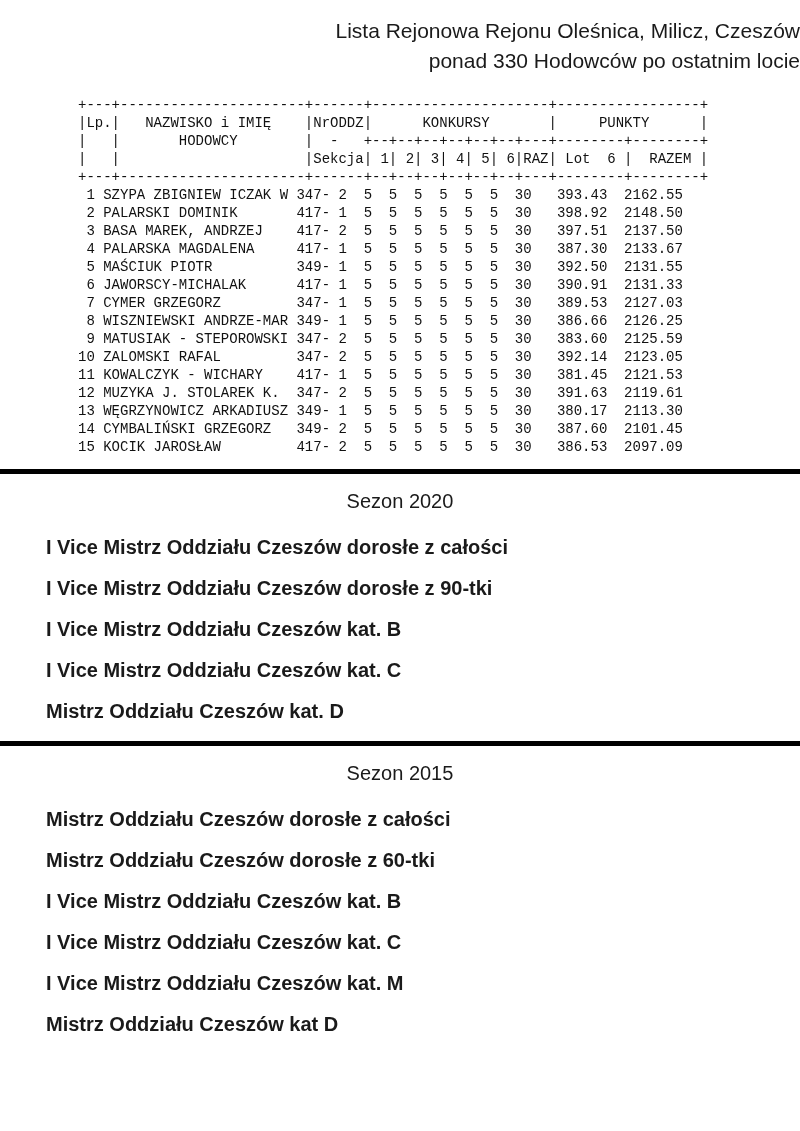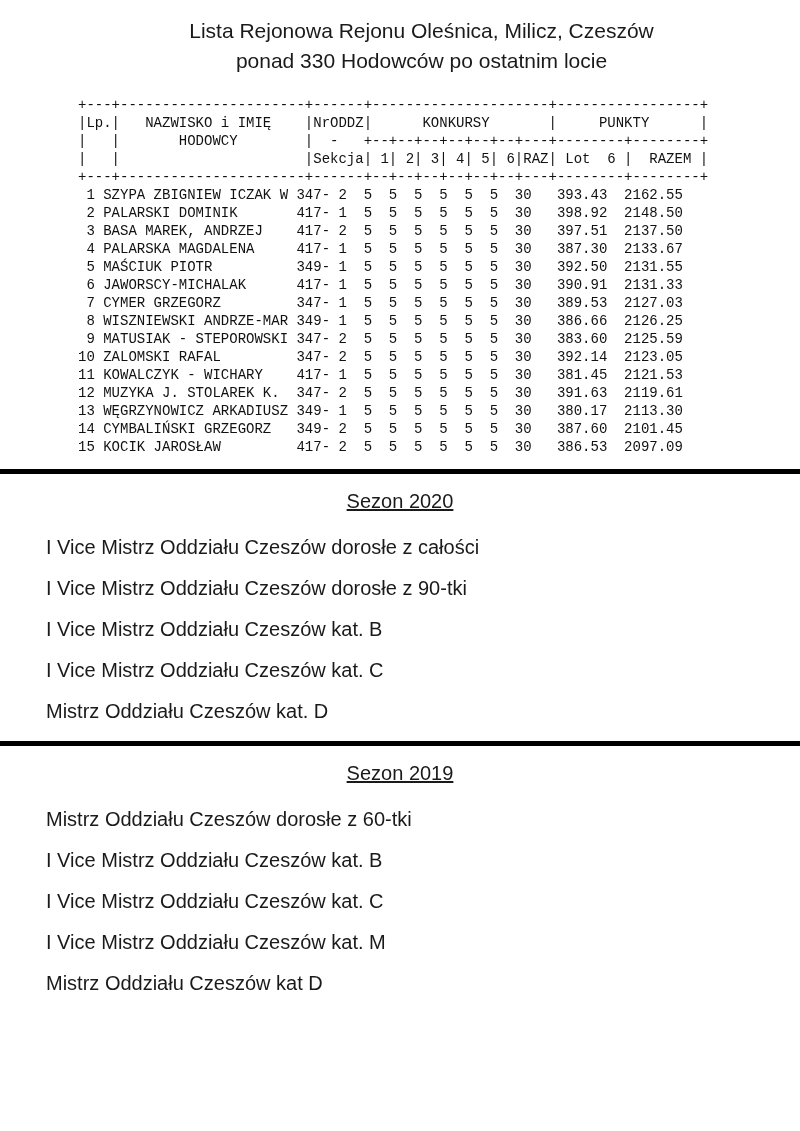--- a/index.html
+++ b/index.html
@@ -6,21 +6,21 @@
   html, body { margin: 0; padding: 0; }
   body {
     width: 800px;
     min-height: 1131px;
     background: #ffffff;
     color: #111111;
     font-family: "Liberation Sans", sans-serif;
   }
   .page { width: 800px; min-height: 1131px; background: #ffffff; overflow: hidden; }
   .title-block {
-    text-align: center;
+    text-align: right;
     padding-top: 16px;
     font-size: 21px;
     line-height: 30px;
     color: #1a1a1a;
     margin-left: 43px;
   }
   .ascii-table {
     font-family: "Liberation Mono", "DejaVu Sans Mono", monospace;
     font-size: 14px;
     line-height: 18px;
@@ -33,27 +33,27 @@
     background: #000000;
     margin-top: 13px;
     width: 800px;
   }
   .section-heading {
     text-align: center;
     font-size: 20px;
     line-height: 24px;
     margin: 15px 0 23px 0;
     color: #1a1a1a;
-    text-decoration: underline;
   }
   .award-line {
     font-size: 20px;
     line-height: 22px;
     margin: 0 0 19px 46px;
     color: #1a1a1a;
+    font-weight: bold;
   }
 </style>
 </head>
 <body>
 
 <div class="page">
 
   <div class="title-block">
     <div>Lista Rejonowa Rejonu Oleśnica, Milicz, Czeszów</div>
     <div>ponad 330 Hodowców po ostatnim locie</div>
@@ -82,21 +82,22 @@
 
   <div>
       <div class="thick-rule"></div>
       <div class="section-heading">Sezon 2020</div>
       <div class="award-line">I Vice Mistrz Oddziału Czeszów dorosłe z całości</div>
       <div class="award-line">I Vice Mistrz Oddziału Czeszów dorosłe z 90-tki</div>
       <div class="award-line">I Vice Mistrz Oddziału Czeszów kat. B</div>
       <div class="award-line">I Vice Mistrz Oddziału Czeszów kat. C</div>
       <div class="award-line">Mistrz Oddziału Czeszów kat. D</div>
       <div class="thick-rule"></div>
-      <div class="section-heading">Sezon 2019</div>
+      <div class="section-heading">Sezon 2015</div>
+      <div class="award-line">Mistrz Oddziału Czeszów dorosłe z całości</div>
       <div class="award-line">Mistrz Oddziału Czeszów dorosłe z 60-tki</div>
       <div class="award-line">I Vice Mistrz Oddziału Czeszów kat. B</div>
       <div class="award-line">I Vice Mistrz Oddziału Czeszów kat. C</div>
       <div class="award-line">I Vice Mistrz Oddziału Czeszów kat. M</div>
       <div class="award-line">Mistrz Oddziału Czeszów kat D</div>
     </div>
 
 </div>
 
 </body></html>

